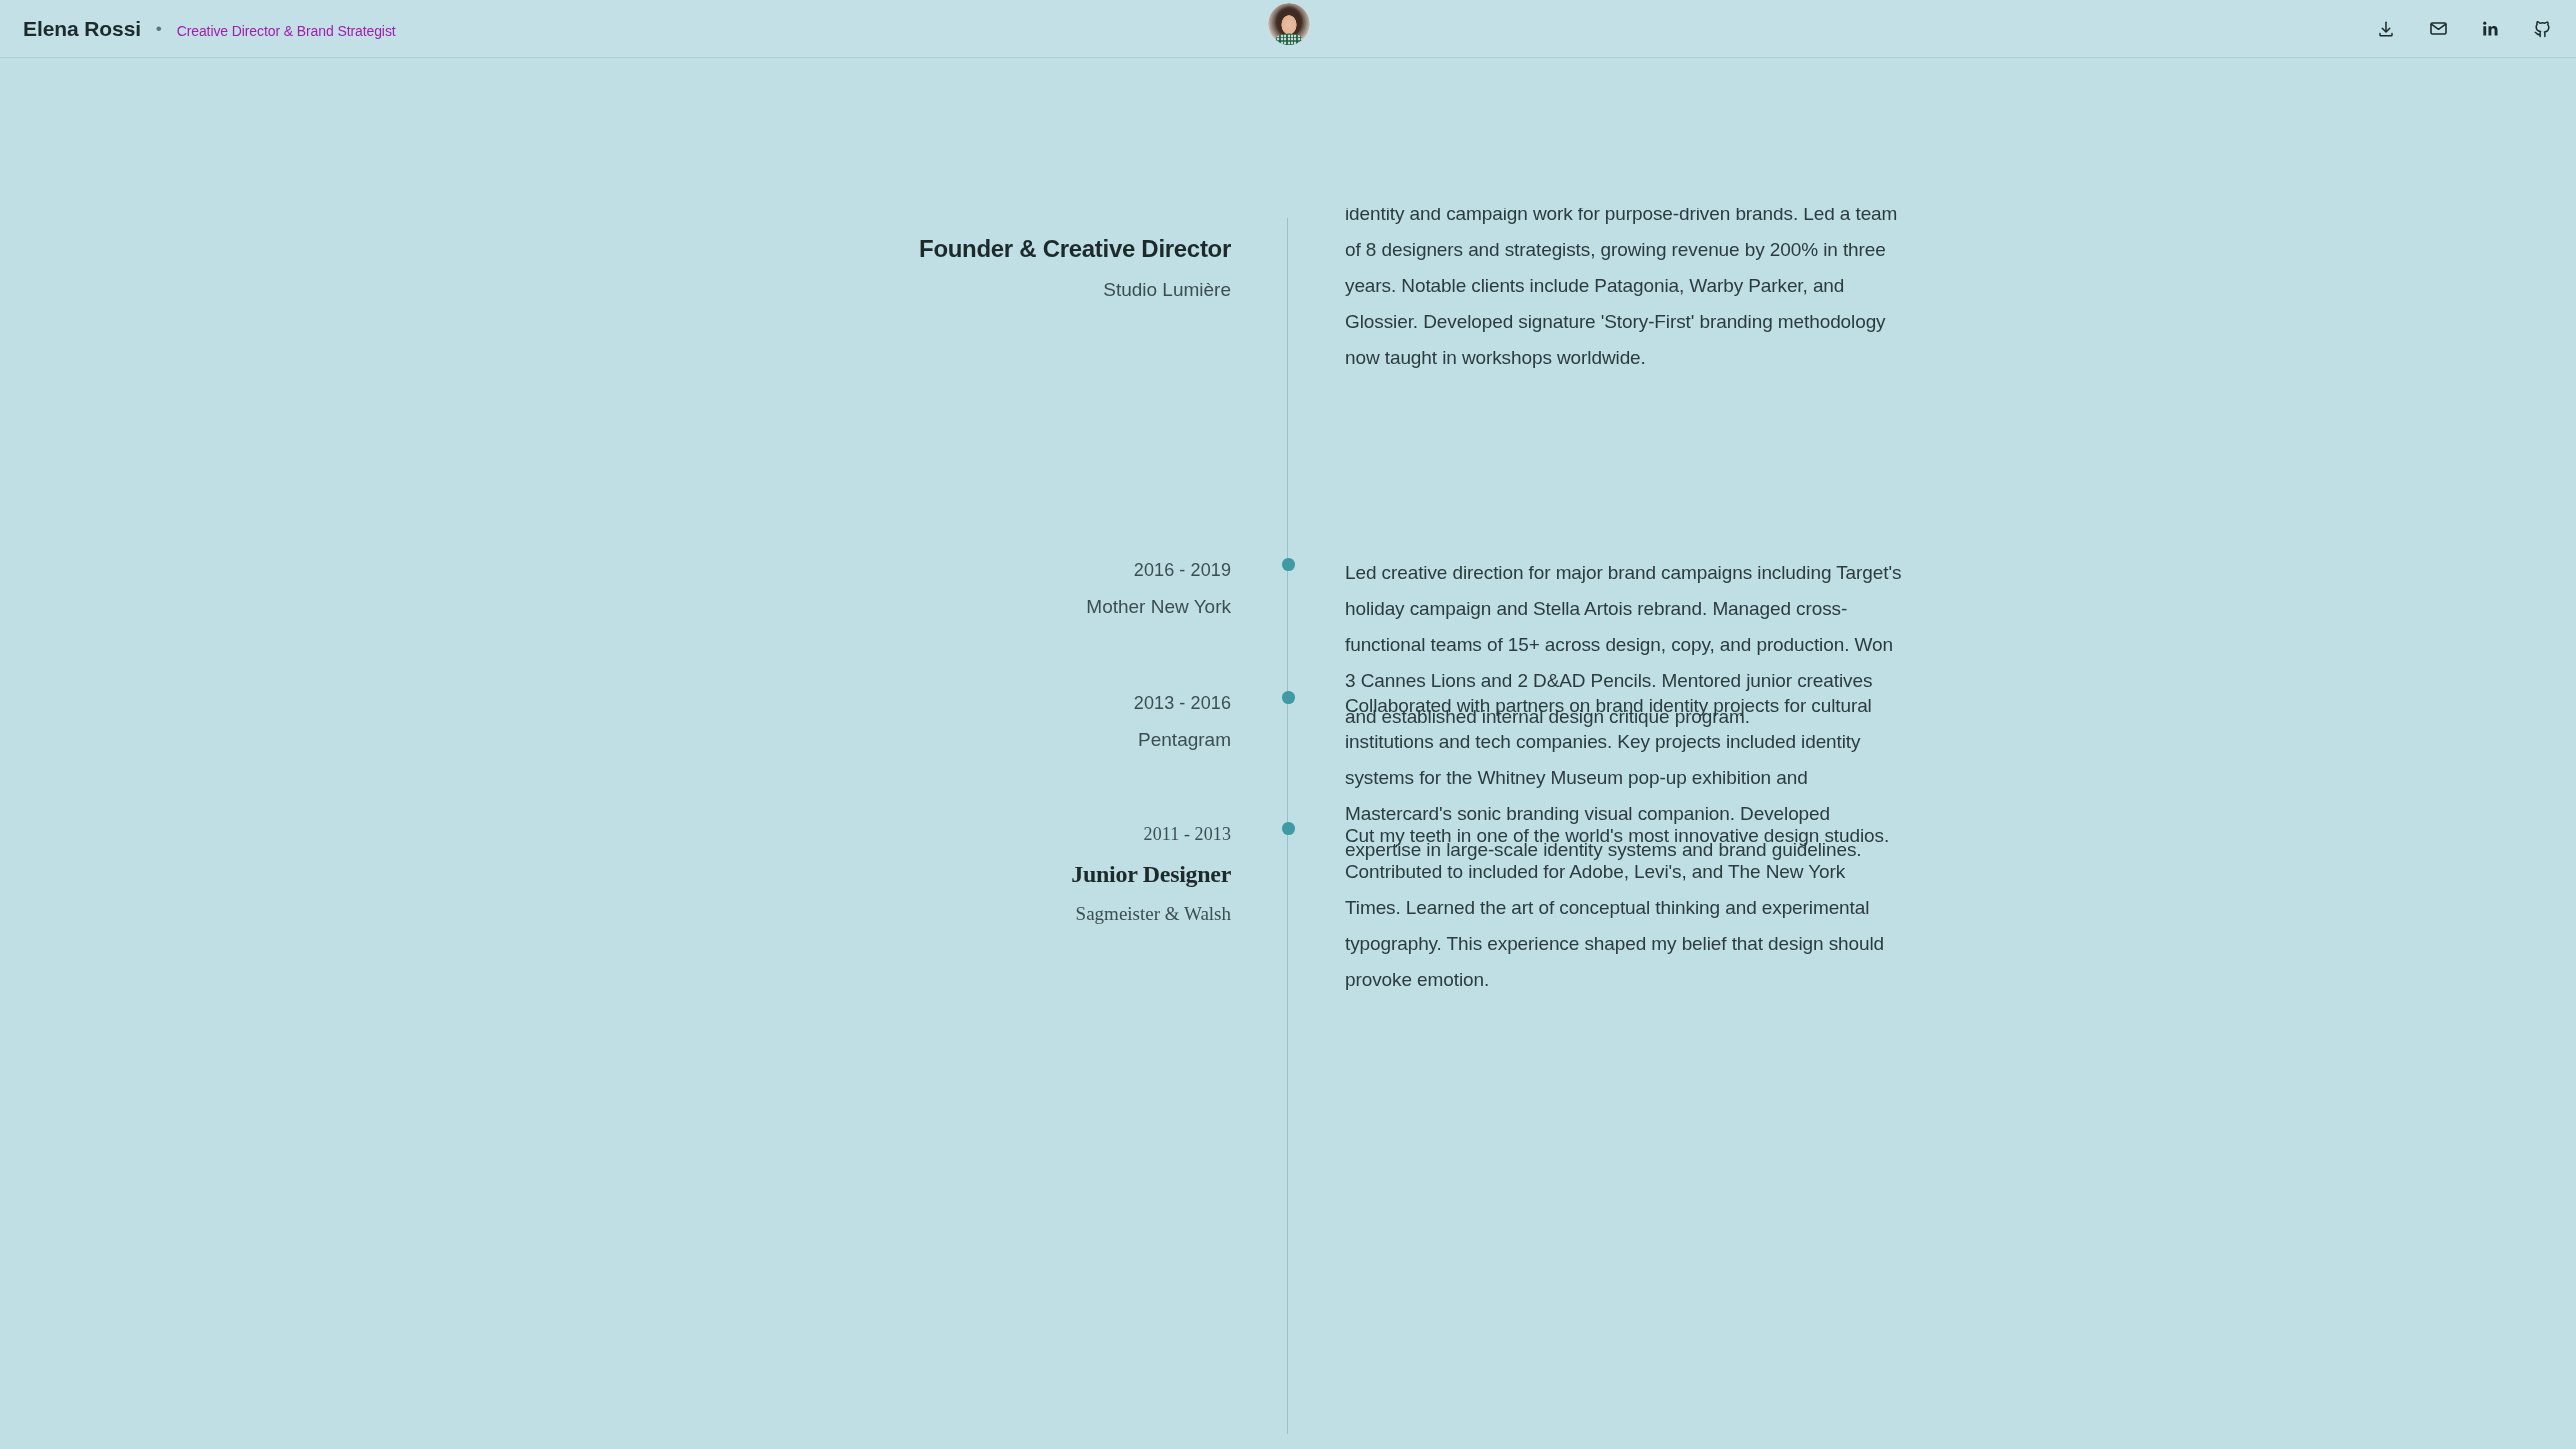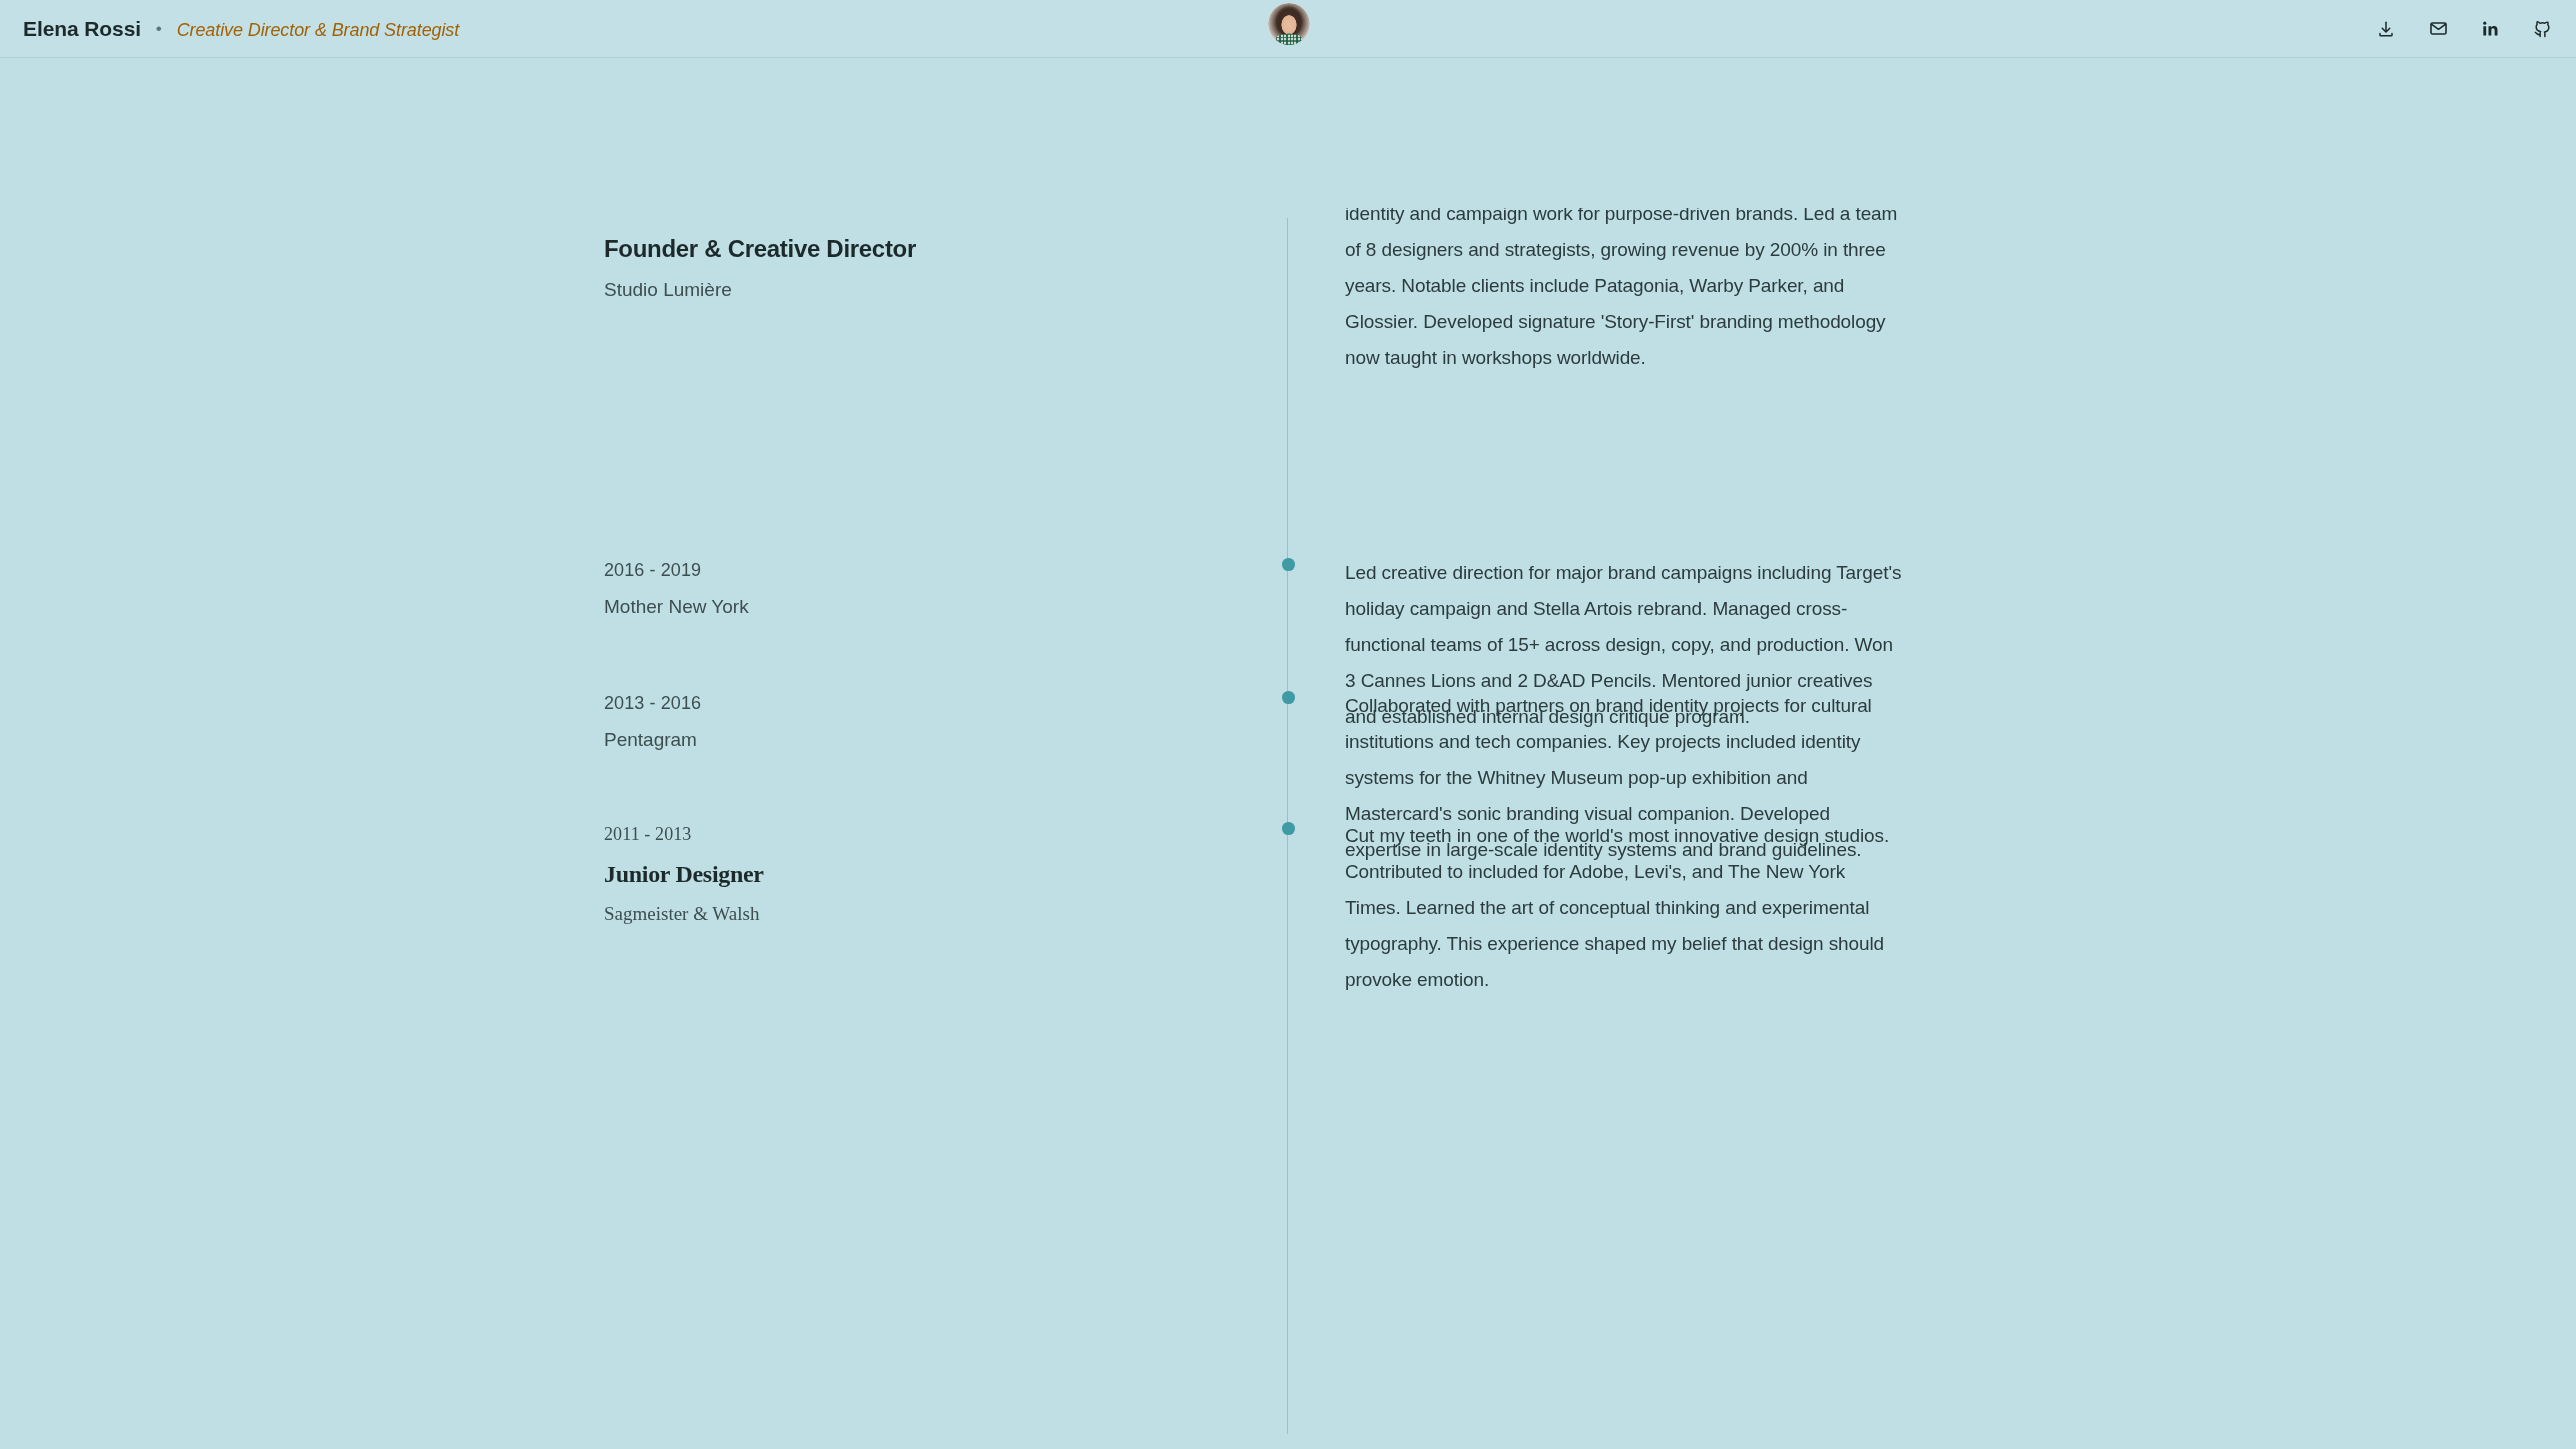--- a/index.html
+++ b/index.html
@@ -45,25 +45,24 @@
     letter-spacing:-0.1px;
   }
   .brand-sep {
     font-size:17.4px;
     color:#5e7577;
     margin:0 14.8px;
     position:relative;
     top:-2px;
   }
   .brand-role {
-    font-size:18px;
+    font-size:14px;
     font-weight:400;
-    color:#a16207;
+    color:#a21caf;
     letter-spacing:-0.1px;
-    font-style:italic;
   }
 
   
   .avatar-wrap {
     position:absolute;
     left:1268px;
     top:3.4px;
     width:42px;
     height:42px;
     border-radius:50%;
@@ -177,21 +176,21 @@
     width:12.7px; height:12.7px;
     border-radius:50%;
     background:#3f9aa3;
     z-index:12;
   }
 
   .col-left {
     position:absolute;
     left:604px;
     width:627px;
-    text-align:left;
+    text-align:right;
   }
   .e-date {
     font-size:18px;
     color:#3d4e50;
     letter-spacing:0.1px;
     line-height:1.2;
   }
   .e-title {
     font-size:24px;
     font-weight:700;

